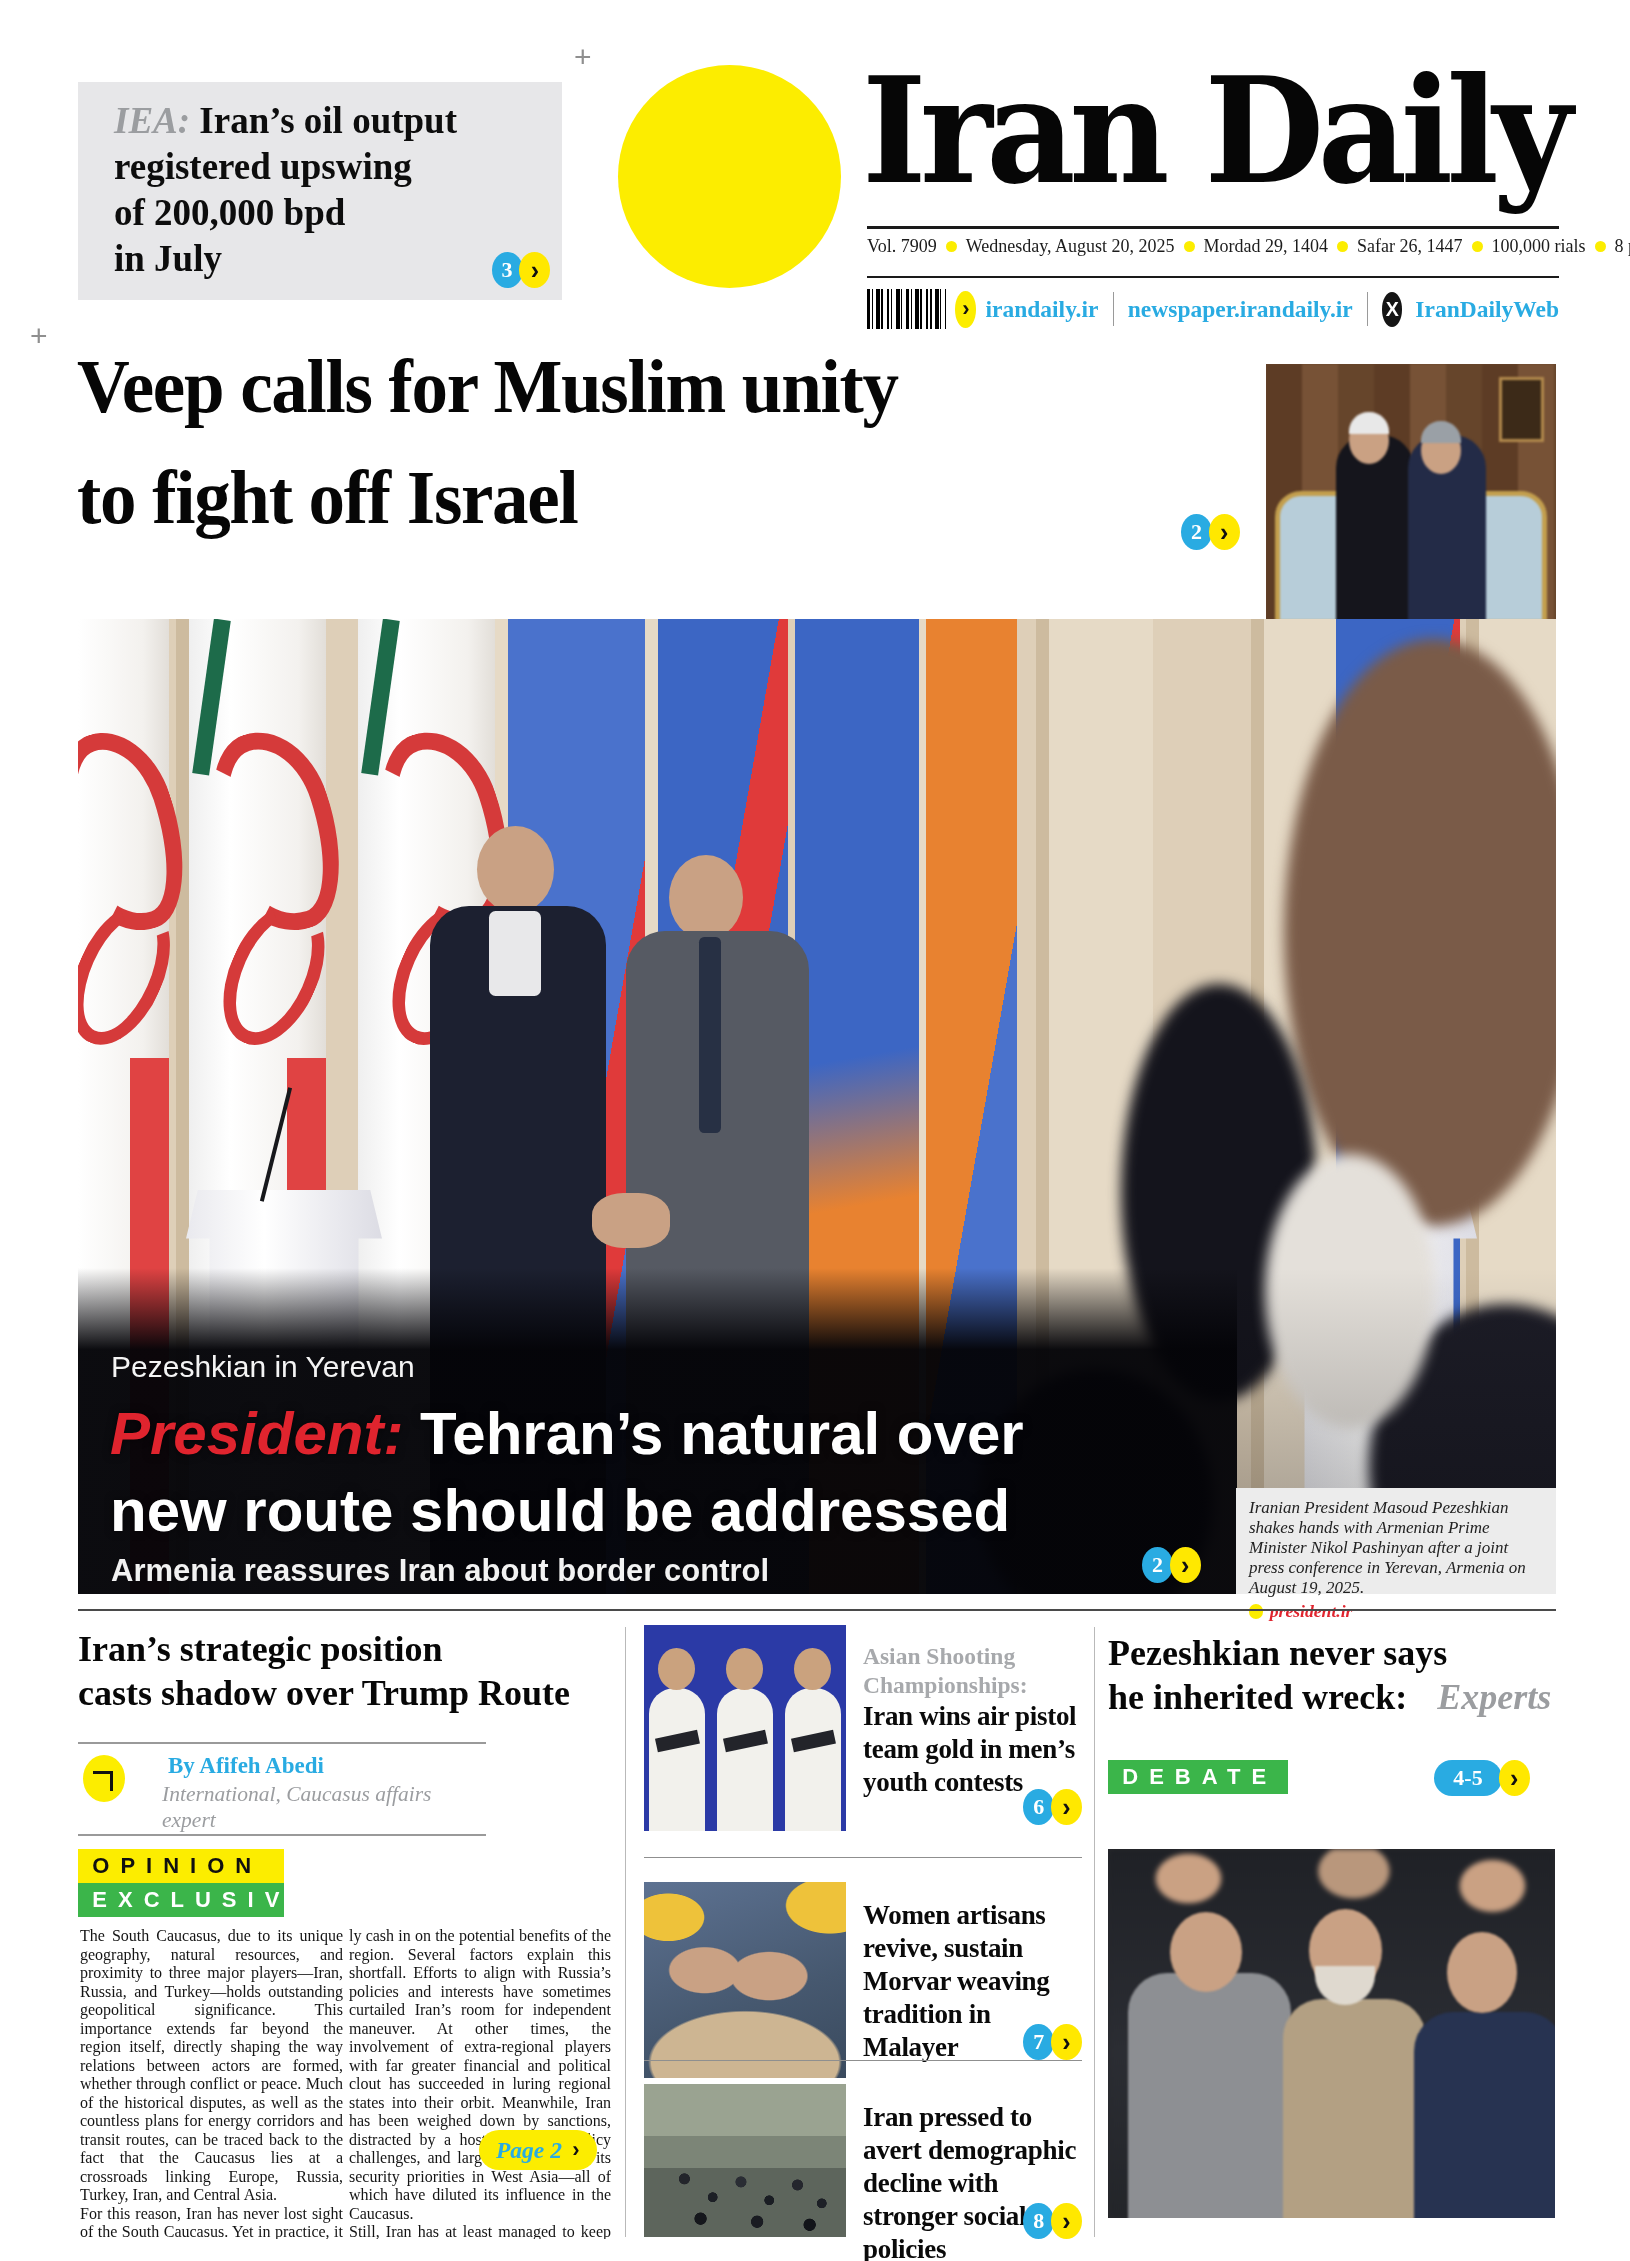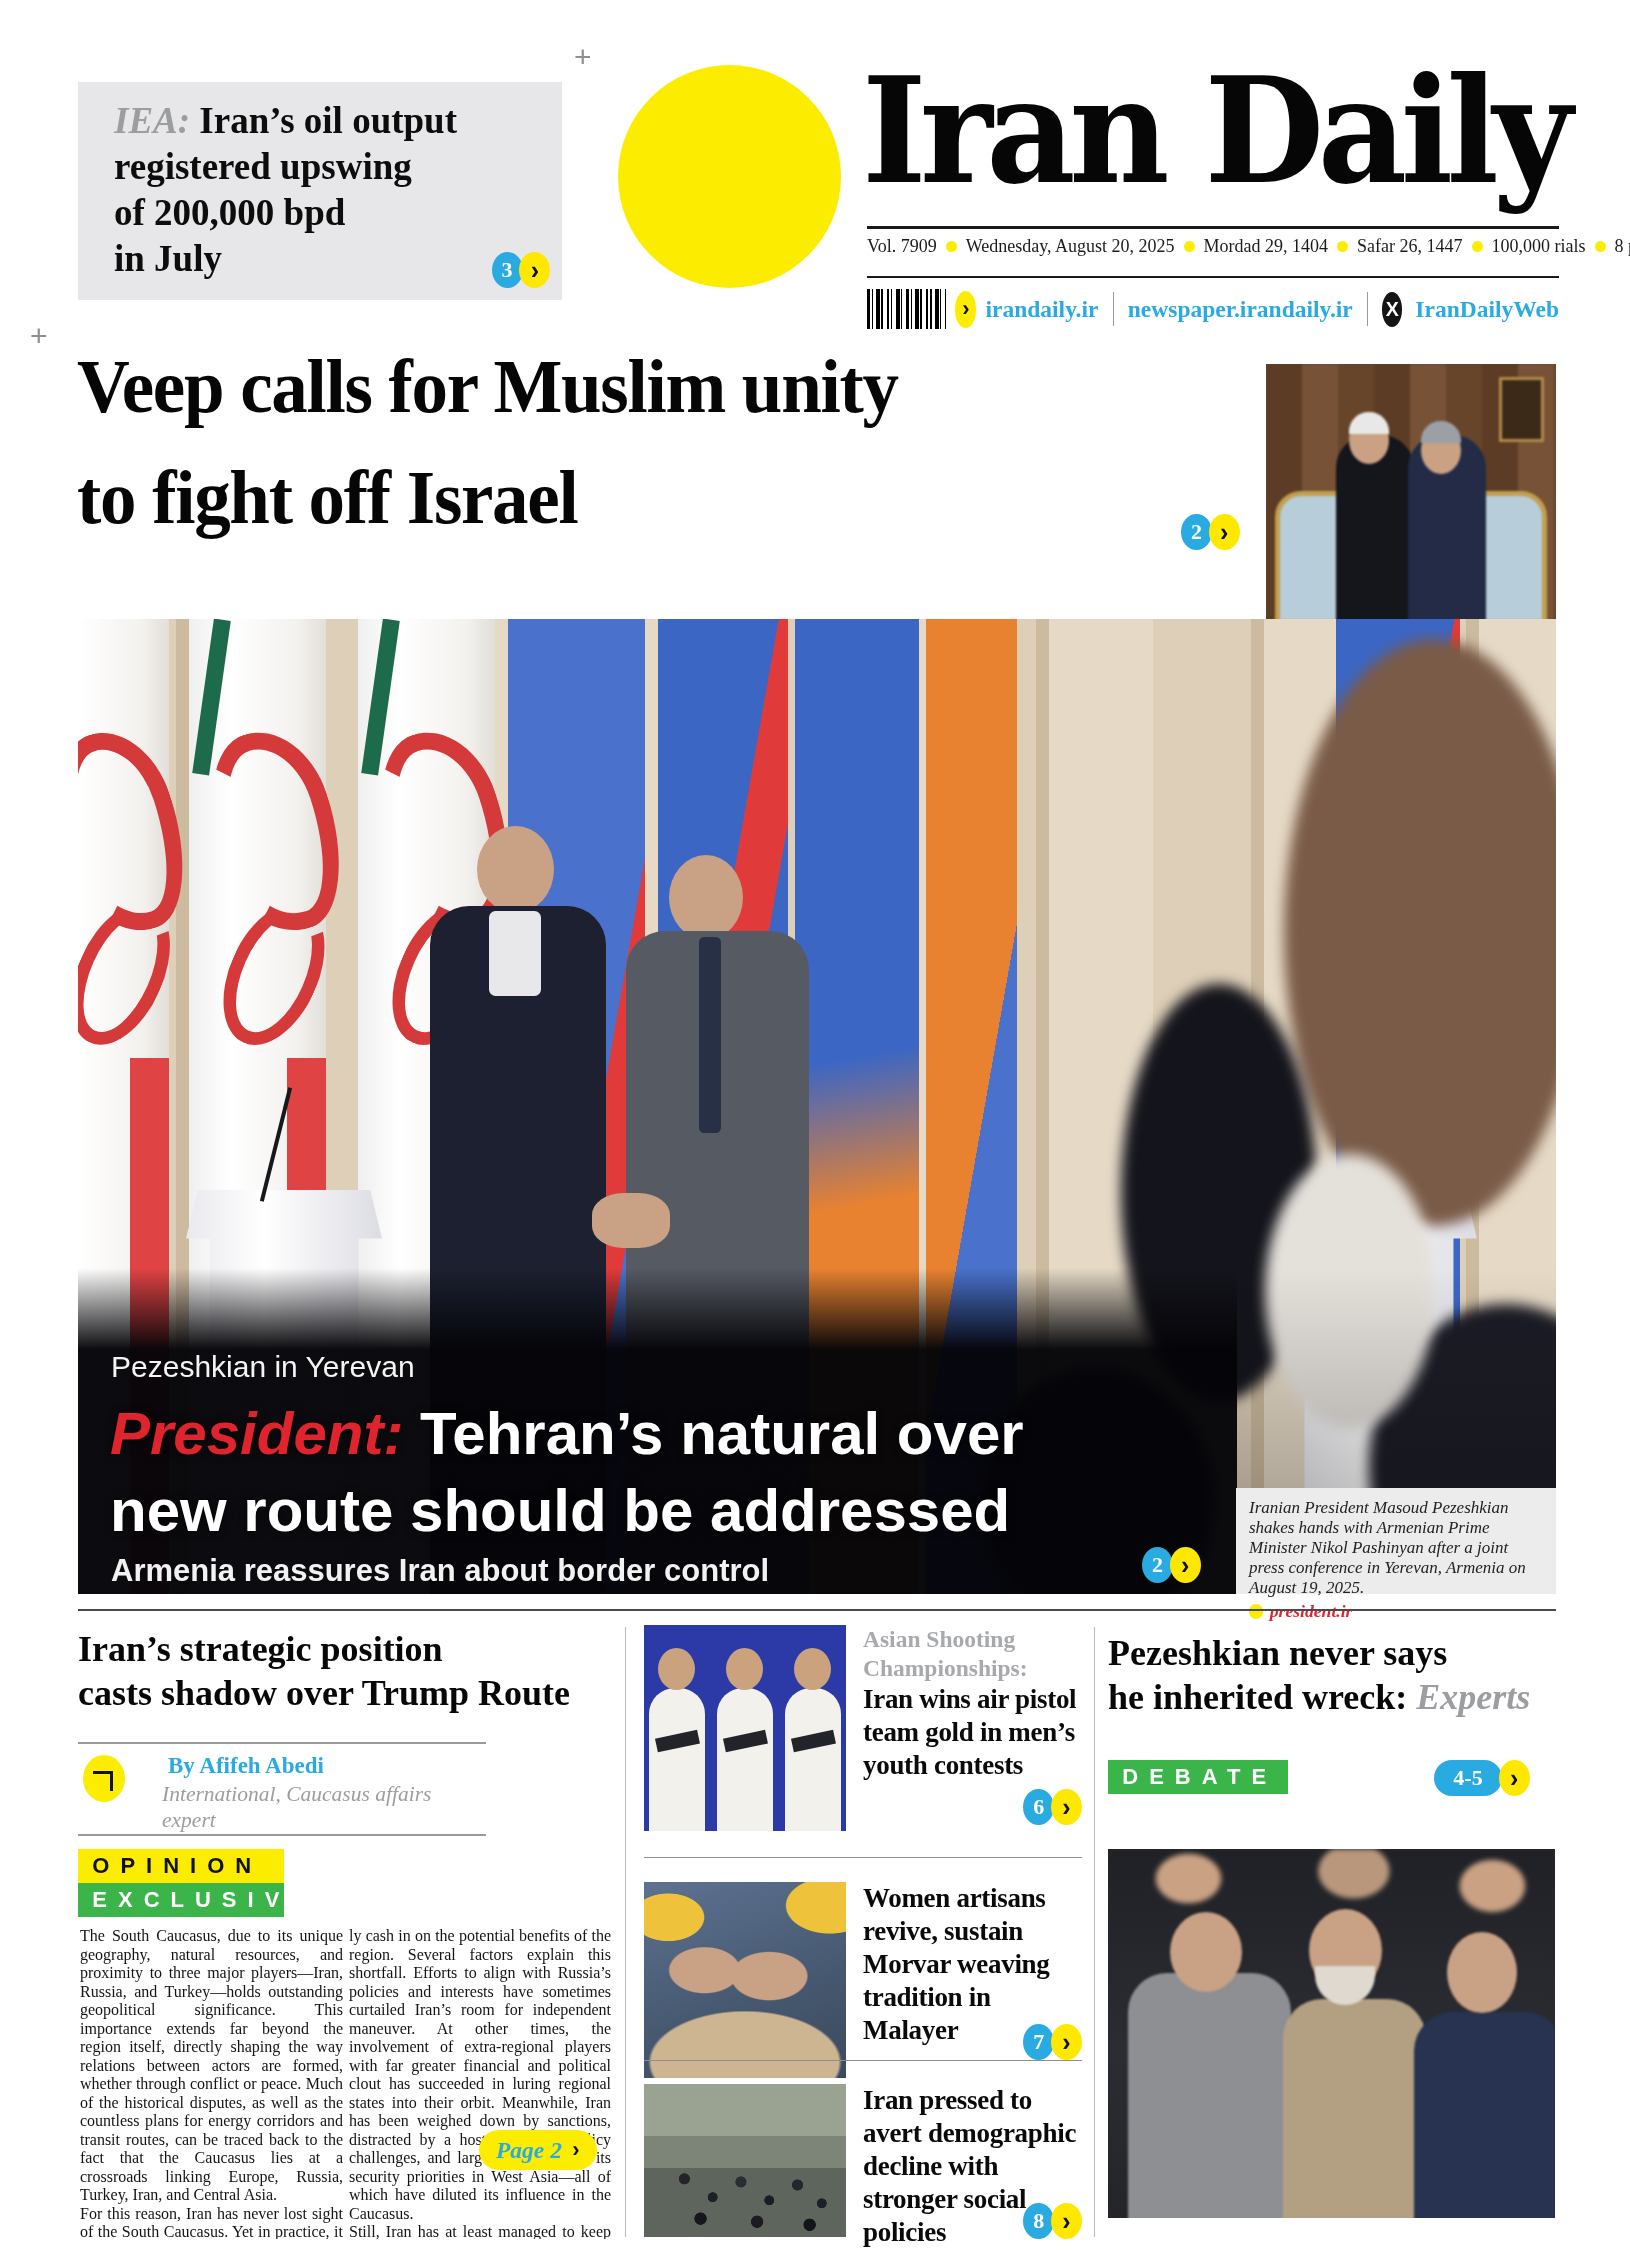--- a/index.html
+++ b/index.html
@@ -122,21 +122,21 @@
            font:400 16px "Liberation Serif",serif;line-height:18.5px;text-align:justify;color:#141414;}
   .bodycol p{margin:0;}
   .page2{left:479px;top:2130px;height:40px;padding:0 17px;border-radius:21px;background:#fced00;
          display:flex;align-items:center;gap:10.4px;}
   .page2 .pl{font:italic 700 23.5px "Liberation Serif",serif;color:#29abe2;}
   .page2 .ar{font:700 22px "Liberation Sans",sans-serif;color:#111;}
 
   
   .brief{position:absolute;left:644px;width:438px;}
   .bphoto{position:absolute;left:0;top:0;width:202px;overflow:hidden;}
-  .btext{position:absolute;left:219px;top:0;right:0;}
+  .btext{position:absolute;left:219px;top:17px;right:0;}
   .bkicker{font:700 23.5px "Liberation Serif",serif;line-height:29px;color:#a7a9ac;}
   .bhl{font:700 27px "Liberation Serif",serif;line-height:33px;color:#0a0a0a;letter-spacing:-0.3px;}
   .bdivider{position:absolute;left:644px;width:438px;height:1.3px;background:#8f8f8f;}
 
   .ph-shoot{height:206px;background:#2b3aa6;}
   .ph-shoot .fig{position:absolute;bottom:0;width:56px;height:143px;background:#f2f1ec;border-radius:26px 26px 0 0;}
   .ph-shoot .fig:before{content:"";position:absolute;left:9px;top:-40px;width:37px;height:42px;border-radius:50%;background:#caa27e;}
   .ph-shoot .fig:after{content:"";position:absolute;left:6.5px;top:46px;width:43px;height:14.3px;background:#23242a;transform:rotate(-12deg);}
   .ph-weave{height:196px;background:
      radial-gradient(91px 59px at 30% 45%,#c9a184 0 38%,transparent 40%),
@@ -152,21 +152,21 @@
      radial-gradient(10.4px 10.4px at 62% 76%,#1a1d23 0 45%,transparent 50%),
      radial-gradient(11.7px 11.7px at 76% 66%,#24262d 0 45%,transparent 50%),
      radial-gradient(10.4px 10.4px at 88% 78%,#1d2026 0 45%,transparent 50%),
      radial-gradient(13px 13px at 28% 88%,#15171c 0 45%,transparent 50%),
      radial-gradient(13px 13px at 56% 90%,#1a1c22 0 45%,transparent 50%),
      radial-gradient(13px 13px at 82% 92%,#121419 0 45%,transparent 50%),
      linear-gradient(180deg,#9aa391 0 34%,#7c8577 34% 55%,#5d655c 55% 100%);}
 
   
   .db-hl{left:1108px;top:1631px;width:456px;font-weight:700;font-size:36px;line-height:44px;color:#070707;}
-  .db-hl .gray{font-style:italic;color:#9b9da0;}
+  .db-hl .gray{font-style:italic;color:#9b9da0;margin-left:21px;}
   .tag.db{left:1108px;top:1760px;width:180px;}
   .db-badges{left:1434px;top:1760px;}
   .dbphoto{left:1108px;top:1849px;width:447px;height:369px;overflow:hidden;background:#2a2a2e;}
   .dbphoto .bgmen{position:absolute;inset:0;background:
       radial-gradient(78px 59px at 18% 8%,#caa183 0 40%,transparent 44%),
       radial-gradient(85px 65px at 55% 6%,#b9977c 0 40%,transparent 44%),
       radial-gradient(78px 62px at 86% 10%,#caa183 0 40%,transparent 44%),
       linear-gradient(180deg,#1f2126,#2b2d33 55%,#232529);filter:blur(2.6px);}
   .dbfig{position:absolute;border-radius:39px 39px 0 0;}
 </style>

